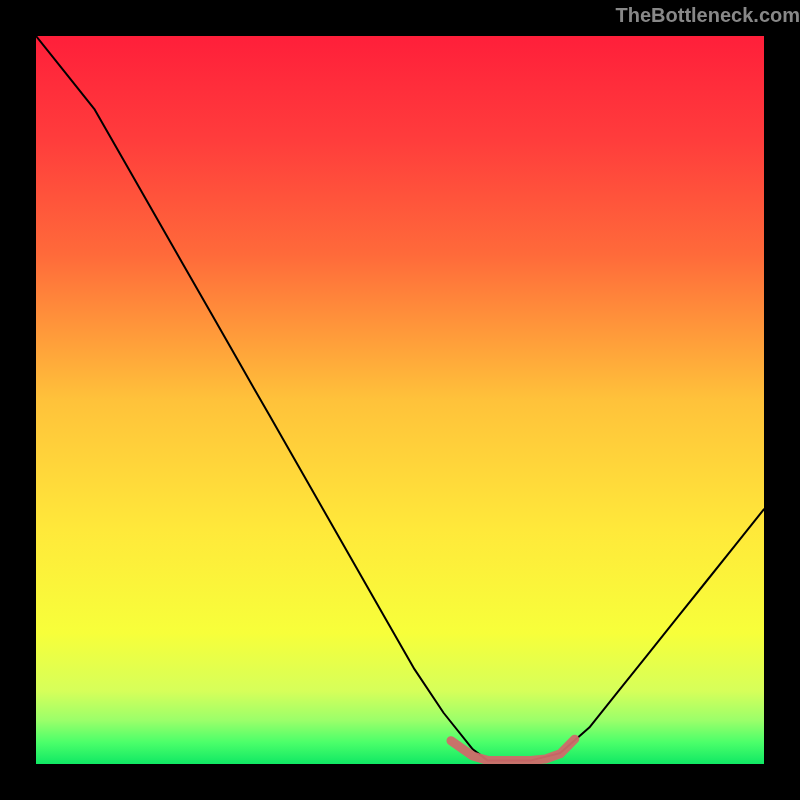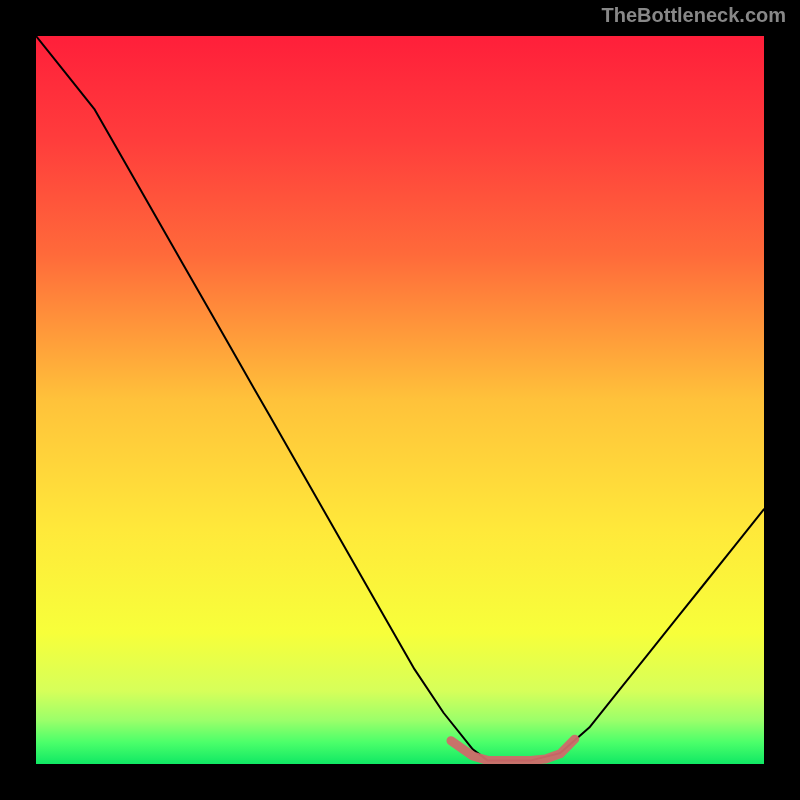--- a/index.html
+++ b/index.html
@@ -7,21 +7,21 @@
     padding: 0;
     width: 800px;
     height: 800px;
     background: #000;
     font-family: Arial, Helvetica, sans-serif;
     overflow: hidden;
   }
   .watermark {
     position: absolute;
     top: 4px;
-    right: 14px;
+    right: 0;
     color: #888;
     font-size: 20px;
     font-weight: 600;
     z-index: 10;
   }
   .chart-wrap {
     position: absolute;
     left: 36px;
     top: 36px;
     width: 728px;

